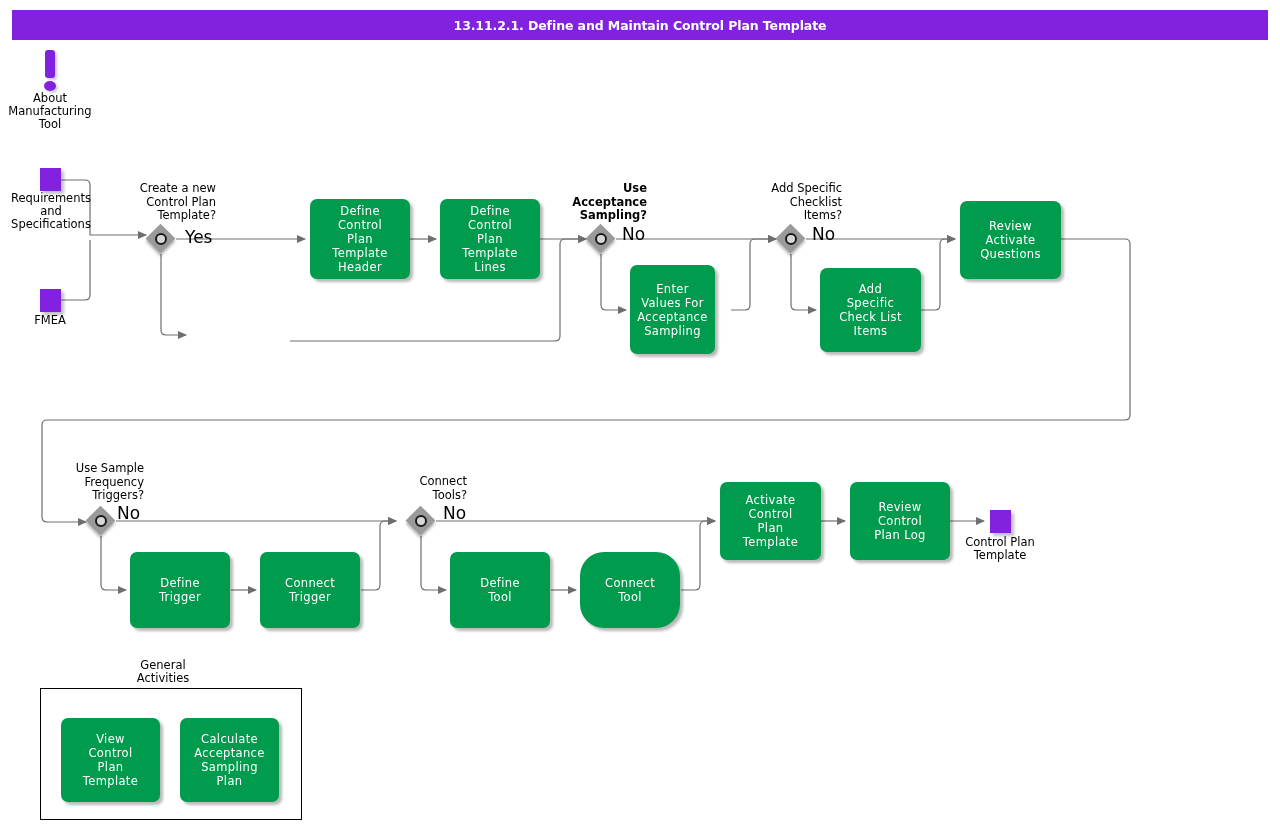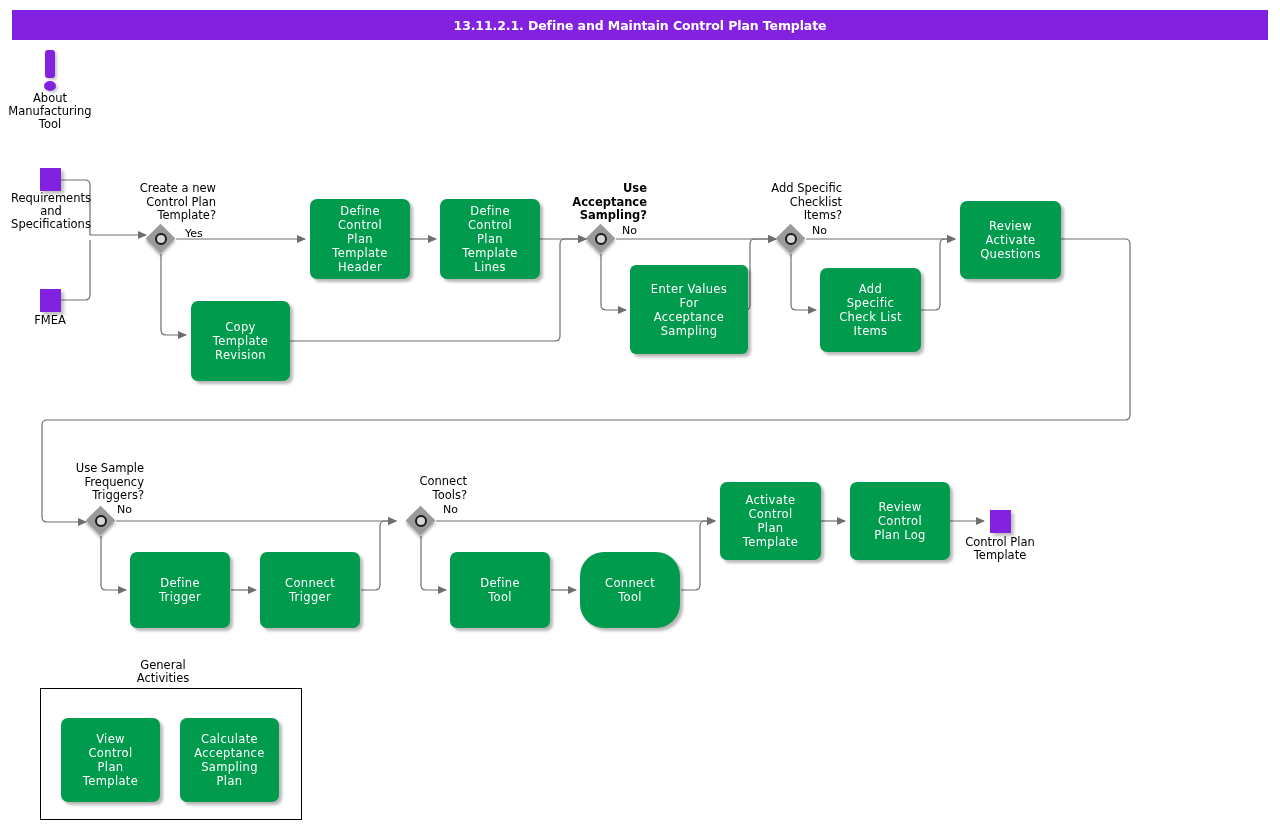--- a/index.html
+++ b/index.html
@@ -105,21 +105,21 @@
     position: absolute;
     text-align: right;
     font-size: 11.5px;
     line-height: 13.5px;
     color: #000000;
     font-family: "DejaVu Sans", sans-serif;
     z-index: 6;
   }
   .branchlabel {
     position: absolute;
-    font-size: 11px;
+    font-size: 17px;
     color: #000000;
     font-family: "DejaVu Sans", sans-serif;
     z-index: 6;
   }
 
   
   .infoicon {
     position: absolute;
     width: 26px; height: 44px;
     z-index: 5;
@@ -250,43 +250,41 @@
     <div>Create a new</div>
     <div>Control Plan</div>
     <div>Template?</div>
   </div>
   <div class="gate" style="left:146px; top:224px;">
     <div class="dia"></div>
     <div class="ring"></div>
   </div>
   <div class="branchlabel" style="left:185px; top:227px;">Yes</div>
 
-  <div class="act" style="left: 191px; top: 301px; width: 99px; height: 80px; white-space: pre-line;" style-white-space="pre">Copy Template
-Revision</div>
 
   <div class="act" style="left: 310px; top: 199px; width: 100px; height: 80px; white-space: pre-line;">Define Control
 Plan Template
 Header</div>
 
   <div class="act" style="left: 440px; top: 199px; width: 100px; height: 80px; white-space: pre-line;">Define Control
 Plan Template
 Lines</div>
 
   <div class="gatelabel" style="left:551px; top:182px; width:96px;font-weight:bold;">
     <div>Use</div>
     <div>Acceptance</div>
     <div>Sampling?</div>
   </div>
   <div class="gate" style="left:586px; top:224px;">
     <div class="dia"></div>
     <div class="ring"></div>
   </div>
   <div class="branchlabel" style="left:622px; top:224px;">No</div>
 
-  <div class="act" style="left: 630px; top: 265px; width: 118px; height: 89px; white-space: pre-line; border-radius: 6px;">Enter Values For
+  <div class="act" style="left: 630px; top: 265px; width: 85px; height: 89px; white-space: pre-line;">Enter Values For
 Acceptance
 Sampling</div>
 
   <div class="gatelabel" style="left:736px; top:182px; width:106px;">
     <div>Add Specific</div>
     <div>Checklist</div>
     <div>Items?</div>
   </div>
   <div class="gate" style="left:776px; top:224px;">
     <div class="dia"></div>

